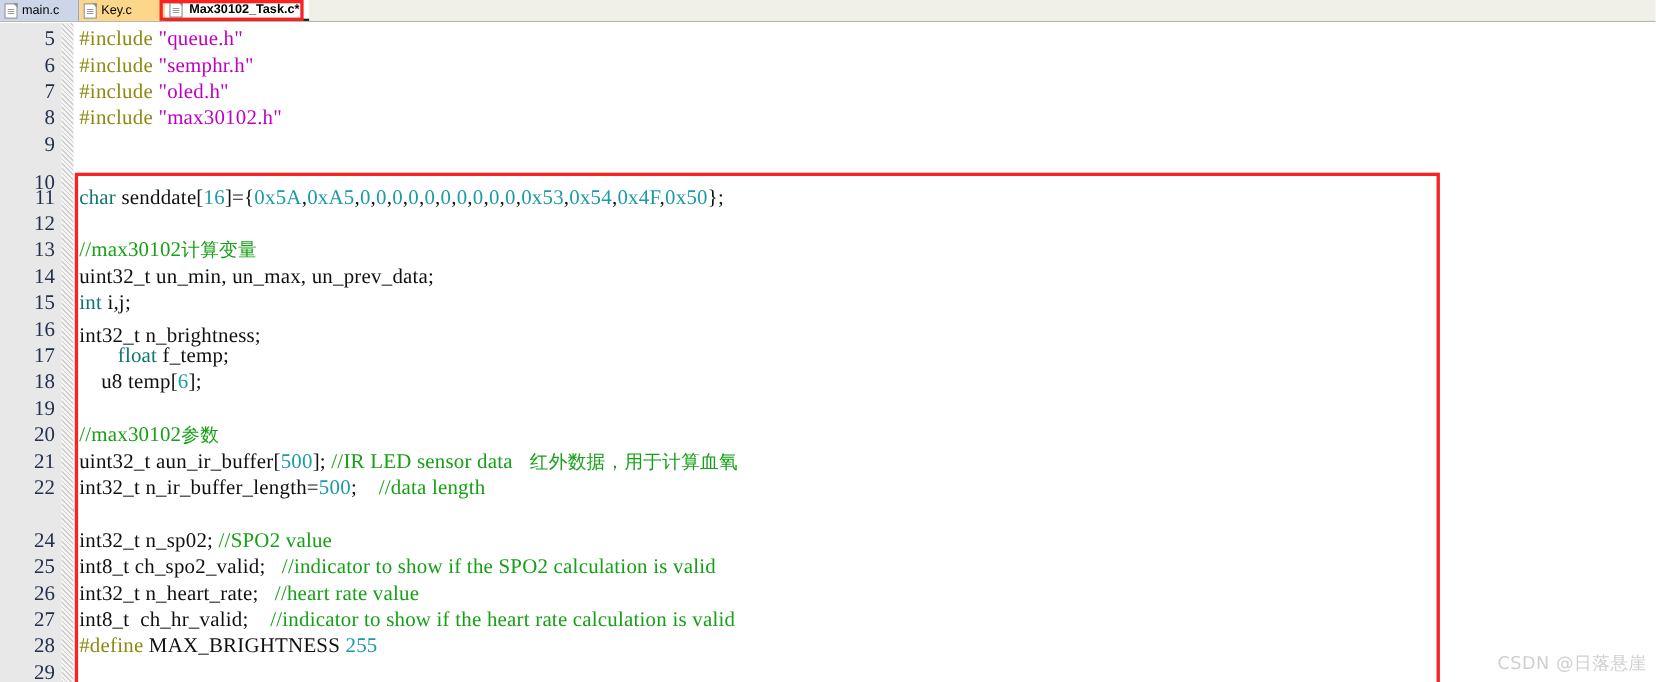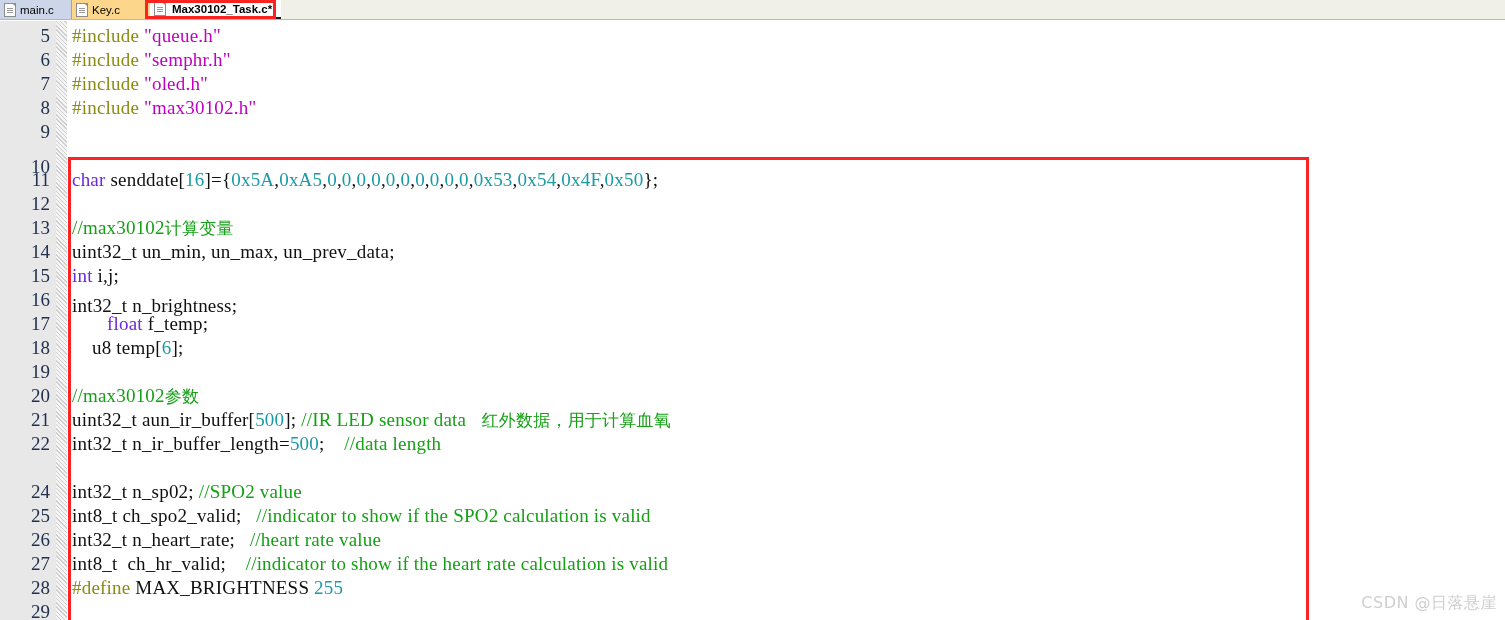--- a/index.html
+++ b/index.html
@@ -137,21 +137,21 @@
     height: 24px;
     line-height: 24px;
     white-space: pre;
     font-family: "Liberation Serif", serif;
     font-size: 19px;
     color: #101010;
     letter-spacing: 0.2px;
   }
 
   
-  .t-kw      { color: #6d28d9; }
+  .t-kw      { color: #0f766e; }
   .t-pre     { color: #8b8b12; }
   .t-str     { color: #c000c0; }
   .t-num     { color: #1a9ba5; }
   .t-cmt     { color: #15a015; }
   .t-cmt-cn  { color: #15a015; font-family: "DejaVu Sans", sans-serif; font-size: 17px; }
   .t-plain   { color: #101010; }
 
   
   #code-highlight {
     position: absolute;

